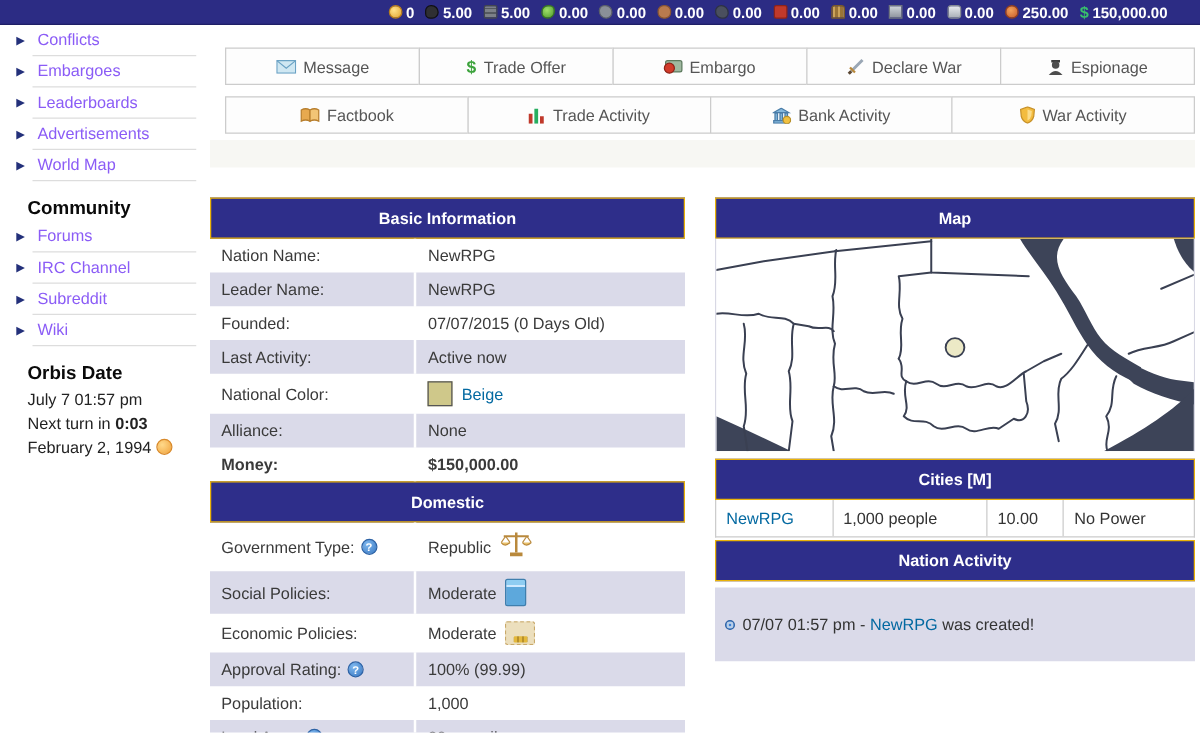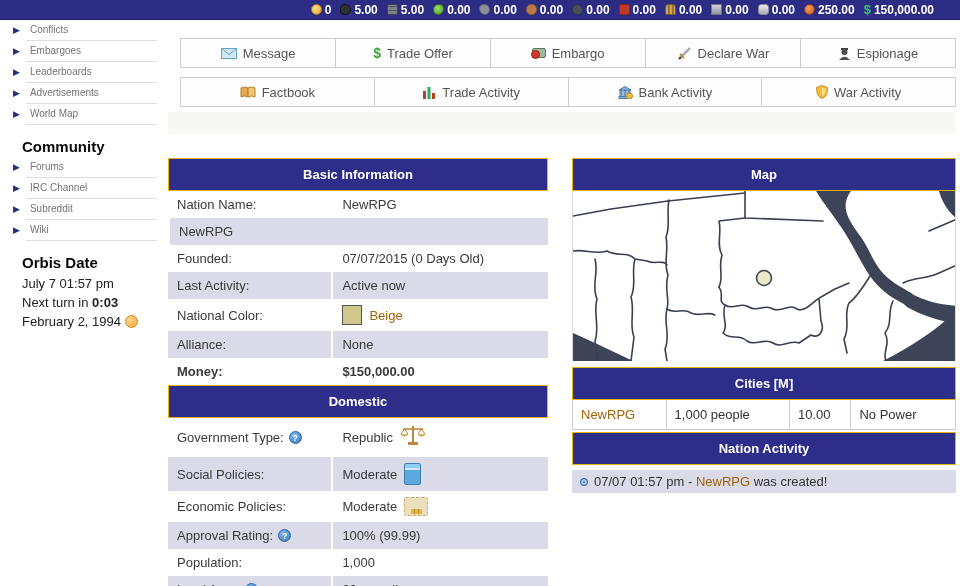--- a/index.html
+++ b/index.html
@@ -24,21 +24,21 @@
   .icon-munitions { background:repeating-linear-gradient(90deg,#caa35a 0 2px,#9a7436 2px 4px); border-radius:3px 3px 1px 1px; border:1px solid #7a5a28; }
   .icon-steel { background:linear-gradient(180deg,#cfd4da,#8f959e); border:1px solid #6f757e; }
   .icon-aluminum { background:linear-gradient(180deg,#e8eaee,#aab0b8); border-radius:3px; border:1px solid #868c94; }
   .icon-food { background:radial-gradient(circle at 40% 35%, #f2a15a, #c55a2a); border-radius:50%; border:1px solid #94401c; }
   .icon-dollar { color:#38c16c; font-weight:bold; font-size:13px; width:auto; height:auto; line-height:11px; }
 
   
   .sidebar { position:absolute; top:20px; left:0; width:166px; background:#fff; }
   .side-item { display:flex; align-items:center; padding:4px 0 0 13px; cursor:pointer; }
   .side-item .tri { color:#23307a; font-size:9px; margin-right:10px; }
-  .side-item .lbl { color:#737373; font-size:10px; }
+  .side-item .lbl { color:#8b5cf6; font-size:13px; }
   .side-div { height:1px; background:#ddd; margin:5px 9px 0 26px; }
   .side-heading { font-size:15px; font-weight:bold; color:#0a0a0a; margin:13px 0 2px 22px; }
   .orbis-lines { margin:3px 0 0 22px; font-size:13px; color:#222; line-height:19px; }
   .moon { display:inline-block; width:13px; height:13px; border-radius:50%; vertical-align:-2px; margin-left:4px;
     background:radial-gradient(circle at 35% 35%, #ffd98a, #f0a23c); border:1px solid #d8892a; }
 
   
   .btn-group { position:absolute; left:168px; width:788px; height:30px; display:flex; }
   .row1 { top:38px; } .row2 { top:77px; }
   .gbtn { flex:1; background:#fdfdfd; border:1px solid #ccc; margin-left:-1px; cursor:pointer;
@@ -66,32 +66,32 @@
 
   .info-row { display:flex; font-size:13px; color:#3a3a3a; align-items:stretch; }
   .info-row.alt { background:#dadae9; }
   .cell-label { width:43%; padding:6px 4px 6px 9px; display:flex; align-items:center; gap:5px; }
   .cell-value { width:57%; padding:6px 4px 6px 9px; border-left:2px solid #fff; display:flex; align-items:center; gap:7px; }
   .info-row.bold { font-weight:bold; }
   .help { width:13px; height:13px; border-radius:50%; flex:none; cursor:pointer;
     background:radial-gradient(circle at 35% 30%, #7fb8ef, #3a79c2); border:1px solid #2d62a5;
     color:#fff; font-size:9px; font-weight:bold; display:inline-flex; align-items:center; justify-content:center; }
   .swatch { width:20px; height:20px; background:#cfc88a; border:1px solid #555; flex:none; }
-  a.blue-link { color:#a16207; text-decoration:none; cursor:pointer; }
+  a.blue-link { color:#0369a1; text-decoration:none; cursor:pointer; }
 
   .map-box { width:384px; height:170px; background:#fff; overflow:hidden; border-left:1px solid #d8d8e4; border-right:1px solid #d8d8e4; }
   .sub-header { margin-top:6px; }
   .sub-header2 { margin-top:2px; }
 
   .city-row { display:flex; border:1px solid #ccc; border-top:none; background:#fff; font-size:13px; }
   .city-cell { padding:7px 8px; border-right:1px solid #ccc; display:flex; align-items:center; }
   .city-cell:last-child { border-right:none; }
   .cc-name { width:24.5%; } .cc-pop { width:32.3%; } .cc-infra { width:16.1%; } .cc-power { width:27.1%; }
 
-  .activity-entry { margin-top:5px; background:#dadae9; padding:4px 8px; font-size:13px;
+  .activity-entry { margin-top:5px; background:#dadae9; padding:22px 8px; font-size:13px;
     display:flex; align-items:center; gap:6px; color:#333; }
   .bullet { width:8px; height:8px; border-radius:50%; background:#3d7fd4; flex:none;
     box-shadow:0 0 0 2px #b9cfe8 inset; border:1px solid #2d62a5; }
 </style>
 </head>
 <body>
 
 <div class="topbar">
   <div class="res">
       <span class="ricon icon-credits"></span>
@@ -291,20 +291,21 @@
 <div class="strip"></div>
 
 <section class="left-col">
   <div class="panel-header">Basic Information</div>
 
   <div class="info-row">
     <div class="cell-label">Nation Name:</div>
     <div class="cell-value">NewRPG</div>
   </div>
   <div class="info-row alt">
+    <div class="cell-label">Leader Name:</div>
     <div class="cell-value">NewRPG</div>
   </div>
   <div class="info-row">
     <div class="cell-label">Founded:</div>
     <div class="cell-value">07/07/2015 (0 Days Old)</div>
   </div>
   <div class="info-row alt">
     <div class="cell-label">Last Activity:</div>
     <div class="cell-value">Active now</div>
   </div>

